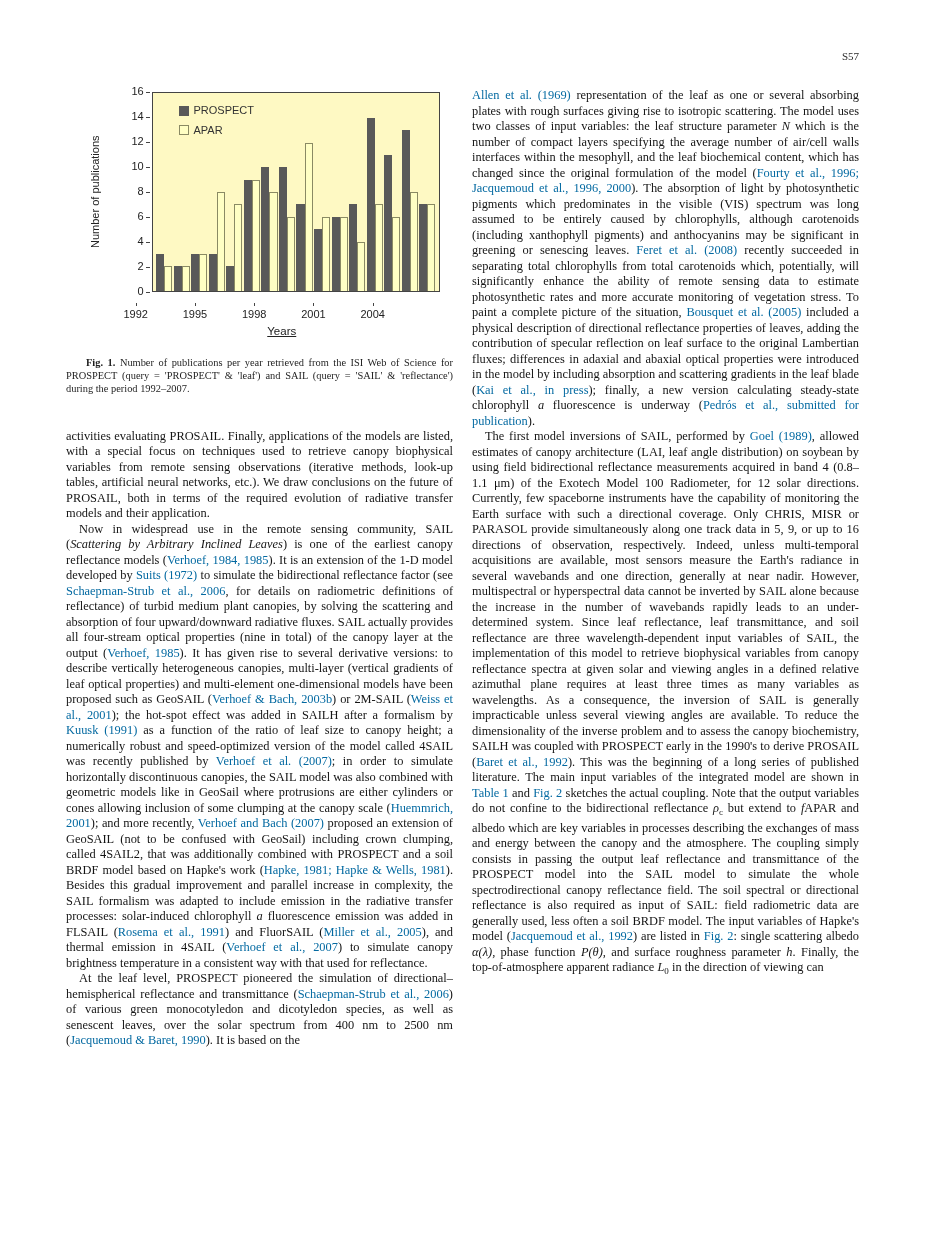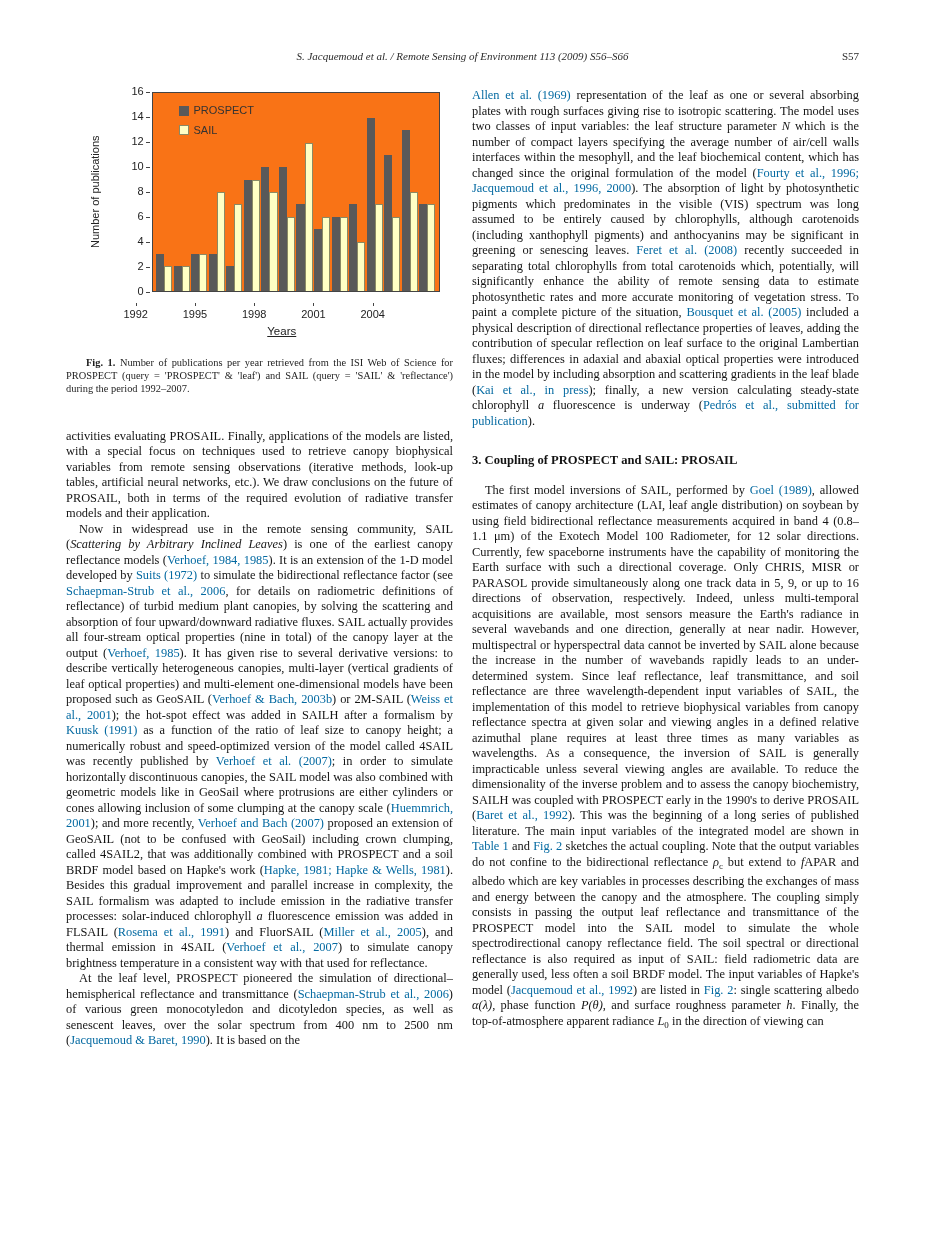--- a/index.html
+++ b/index.html
@@ -26,21 +26,21 @@
   
   figure{margin:0 0 34px 0;}
   .fig-chart{width:352px;margin:4px 0 0 22px;font-family:"Liberation Sans",sans-serif;color:#222;}
   .chart-wrap{display:flex;}
   .y-title{writing-mode:vertical-rl;transform:rotate(180deg);font-size:11px;display:flex;align-items:center;justify-content:center;height:200px;color:#222;}
   .chart-main{flex:1;}
   .chart-row{display:flex;}
   .y-ticks{display:flex;flex-direction:column;justify-content:space-between;height:200px;font-size:11px;padding-right:2px;width:20px;box-sizing:border-box;margin-left:28px;}
   .ytick{height:0;display:flex;align-items:center;justify-content:flex-end;gap:2px;}
   .ytick::after{content:"";display:inline-block;width:4px;height:1px;background:#444;}
-  .plot{position:relative;flex:1;height:200px;border:1px solid #444;box-sizing:border-box;display:flex;align-items:flex-end;padding:0 3px;background:#f97316;}
+  .plot{position:relative;flex:1;height:200px;border:1px solid #444;box-sizing:border-box;display:flex;align-items:flex-end;padding:0 3px;background:#fef9c3;}
   .bar-group{flex:1;display:flex;align-items:flex-end;justify-content:center;height:100%;}
   .bar{width:46%;}
   .bar-prospect{background:#595959;}
   .bar-sail{background:#ffffc4;border:1px solid #8a8a64;border-bottom:none;box-sizing:border-box;}
   .x-ticks{display:flex;padding:15px 3px 0 22px;font-size:11px;height:14px;}
   .xtick{flex:1;text-align:center;position:relative;}
   .xtick.labeled::before{content:"";position:absolute;top:-4px;left:50%;width:1px;height:3px;background:#444;}
   .x-title{text-align:center;font-size:11.5px;margin-top:3px;padding-left:22px;text-decoration:underline;}
   .legend{position:absolute;top:10px;left:26px;display:flex;flex-direction:column;gap:4px;font-size:11px;color:#333;}
   .legend-item{display:flex;align-items:center;gap:5px;}
@@ -48,21 +48,20 @@
   .swatch-prospect{background:#595959;}
   .swatch-sail{background:#ffffc4;border:1px solid #8a8a64;box-sizing:border-box;}
   figcaption.caption{font-size:10.4px;line-height:13px;text-align:justify;margin-top:16px;color:#1e1e1e;}
 </style>
 </head>
 <body>
 
 <div class="page">
 
   <div class="header">
-    <div class="running-head">S. Jacquemoud et al. / Remote Sensing of Environment 113 (2009) S56–S66</div>
     <div class="page-num">S57</div>
   </div>
 
   <div class="columns">
 
     <div class="col">
 
       <figure>
         <div class="fig-chart">
           <div class="chart-wrap">
@@ -81,21 +80,21 @@
                     <div class="ytick">0</div>
                   </div>
                 <div class="plot">
                   <div class="legend">
                     <div class="legend-item">
                       <span class="swatch swatch-prospect"></span>
                       <span>PROSPECT</span>
                     </div>
                     <div class="legend-item">
                       <span class="swatch swatch-sail"></span>
-                      <span>SAIL</span>
+                      <span>APAR</span>
                     </div>
                   </div>
                 <div class="bar-group">
                       <div class="bar bar-prospect" style="height: 18.75%;"></div>
                       <div class="bar bar-sail" style="height: 12.5%;"></div>
                     </div>
                     <div class="bar-group">
                       <div class="bar bar-prospect" style="height: 12.5%;"></div>
                       <div class="bar bar-sail" style="height: 12.5%;"></div>
                     </div>
@@ -189,20 +188,19 @@
       <p class="body-p indent"><span>Now in widespread use in the remote sensing community, SAIL (</span><span class="i">Scattering by Arbitrary Inclined Leaves</span><span>) is one of the earliest canopy reflectance models (</span><span class="cite">Verhoef, 1984, 1985</span><span>). It is an extension of the 1-D model developed by </span><span class="cite">Suits (1972)</span><span> to simulate the bidirectional reflectance factor (see </span><span class="cite">Schaepman-Strub et al., 2006</span><span>, for details on radiometric definitions of reflectance) of turbid medium plant canopies, by solving the scattering and absorption of four upward/downward radiative fluxes. SAIL actually provides all four-stream optical properties (nine in total) of the canopy layer at the output (</span><span class="cite">Verhoef, 1985</span><span>). It has given rise to several derivative versions: to describe vertically heterogeneous canopies, multi-layer (vertical gradients of leaf optical properties) and multi-element one-dimensional models have been proposed such as GeoSAIL (</span><span class="cite">Verhoef &amp; Bach, 2003b</span><span>) or 2M-SAIL (</span><span class="cite">Weiss et al., 2001</span><span>); the hot-spot effect was added in SAILH after a formalism by </span><span class="cite">Kuusk (1991)</span><span> as a function of the ratio of leaf size to canopy height; a numerically robust and speed-optimized version of the model called 4SAIL was recently published by </span><span class="cite">Verhoef et al. (2007)</span><span>; in order to simulate horizontally discontinuous canopies, the SAIL model was also combined with geometric models like in GeoSail where protrusions are either cylinders or cones allowing inclusion of some clumping at the canopy scale (</span><span class="cite">Huemmrich, 2001</span><span>); and more recently, </span><span class="cite">Verhoef and Bach (2007)</span><span> proposed an extension of GeoSAIL (not to be confused with GeoSail) including crown clumping, called 4SAIL2, that was additionally combined with PROSPECT and a soil BRDF model based on Hapke's work (</span><span class="cite">Hapke, 1981; Hapke &amp; Wells, 1981</span><span>). Besides this gradual improvement and parallel increase in complexity, the SAIL formalism was adapted to include emission in the radiative transfer processes: solar-induced chlorophyll </span><span class="i">a</span><span> fluorescence emission was added in FLSAIL (</span><span class="cite">Rosema et al., 1991</span><span>) and FluorSAIL (</span><span class="cite">Miller et al., 2005</span><span>), and thermal emission in 4SAIL (</span><span class="cite">Verhoef et al., 2007</span><span>) to simulate canopy brightness temperature in a consistent way with that used for reflectance.</span></p>
 
       <p class="body-p indent"><span>At the leaf level, PROSPECT pioneered the simulation of directional–hemispherical reflectance and transmittance (</span><span class="cite">Schaepman-Strub et al., 2006</span><span>) of various green monocotyledon and dicotyledon species, as well as senescent leaves, over the solar spectrum from 400 nm to 2500 nm (</span><span class="cite">Jacquemoud &amp; Baret, 1990</span><span>). It is based on the</span></p>
 
     </div>
 
     <div class="col">
 
       <p class="body-p"><span class="cite">Allen et al. (1969)</span><span> representation of the leaf as one or several absorbing plates with rough surfaces giving rise to isotropic scattering. The model uses two classes of input variables: the leaf structure parameter </span><span class="i">N</span><span> which is the number of compact layers specifying the average number of air/cell walls interfaces within the mesophyll, and the leaf biochemical content, which has changed since the original formulation of the model (</span><span class="cite">Fourty et al., 1996; Jacquemoud et al., 1996, 2000</span><span>). The absorption of light by photosynthetic pigments which predominates in the visible (VIS) spectrum was long assumed to be entirely caused by chlorophylls, although carotenoids (including xanthophyll pigments) and anthocyanins may be significant in greening or senescing leaves. </span><span class="cite">Feret et al. (2008)</span><span> recently succeeded in separating total chlorophylls from total carotenoids which, potentially, will significantly enhance the ability of remote sensing data to estimate photosynthetic rates and more accurate monitoring of vegetation stress. To paint a complete picture of the situation, </span><span class="cite">Bousquet et al. (2005)</span><span> included a physical description of directional reflectance properties of leaves, adding the contribution of specular reflection on leaf surface to the original Lambertian fluxes; differences in adaxial and abaxial optical properties were introduced in the model by including absorption and scattering gradients in the leaf blade (</span><span class="cite">Kai et al., in press</span><span>); finally, a new version calculating steady-state chlorophyll </span><span class="i">a</span><span> fluorescence is underway (</span><span class="cite">Pedrós et al., submitted for publication</span><span>).</span></p>
 
-      <h2 class="section-heading">3. Coupling of PROSPECT and SAIL: PROSAIL</h2>
 
       <p class="body-p indent"><span>The first model inversions of SAIL, performed by </span><span class="cite">Goel (1989)</span><span>, allowed estimates of canopy architecture (LAI, leaf angle distribution) on soybean by using field bidirectional reflectance measurements acquired in band 4 (0.8–1.1 μm) of the Exotech Model 100 Radiometer, for 12 solar directions. Currently, few spaceborne instruments have the capability of monitoring the Earth surface with such a directional coverage. Only CHRIS, MISR or PARASOL provide simultaneously along one track data in 5, 9, or up to 16 directions of observation, respectively. Indeed, unless multi-temporal acquisitions are available, most sensors measure the Earth's radiance in several wavebands and one direction, generally at near nadir. However, multispectral or hyperspectral data cannot be inverted by SAIL alone because the increase in the number of wavebands rapidly leads to an under-determined system. Since leaf reflectance, leaf transmittance, and soil reflectance are three wavelength-dependent input variables of SAIL, the implementation of this model to retrieve biophysical variables from canopy reflectance spectra at given solar and viewing angles in a defined relative azimuthal plane requires at least three times as many variables as wavelengths. As a consequence, the inversion of SAIL is generally impracticable unless several viewing angles are available. To reduce the dimensionality of the inverse problem and to assess the canopy biochemistry, SAILH was coupled with PROSPECT early in the 1990's to derive PROSAIL (</span><span class="cite">Baret et al., 1992</span><span>). This was the beginning of a long series of published literature. The main input variables of the integrated model are shown in </span><span class="cite">Table 1</span><span> and </span><span class="cite">Fig. 2</span><span> sketches the actual coupling. Note that the output variables do not confine to the bidirectional reflectance </span><span class="i">ρ</span><sub>c</sub><span> but extend to </span><span class="i">f</span><span>APAR and albedo which are key variables in processes describing the exchanges of mass and energy between the canopy and the atmosphere. The coupling simply consists in passing the output leaf reflectance and transmittance of the PROSPECT model into the SAIL model to simulate the whole spectrodirectional canopy reflectance field. The soil spectral or directional reflectance is also required as input of SAIL: field radiometric data are generally used, less often a soil BRDF model. The input variables of Hapke's model (</span><span class="cite">Jacquemoud et al., 1992</span><span>) are listed in </span><span class="cite">Fig. 2</span><span>: single scattering albedo </span><span class="i">α(λ)</span><span>, phase function </span><span class="i">P(θ)</span><span>, and surface roughness parameter </span><span class="i">h</span><span>. Finally, the top-of-atmosphere apparent radiance </span><span class="i">L</span><sub>0</sub><span> in the direction of viewing can</span></p>
 
     </div>
 
   </div>
 </div>
 
 </body></html>

